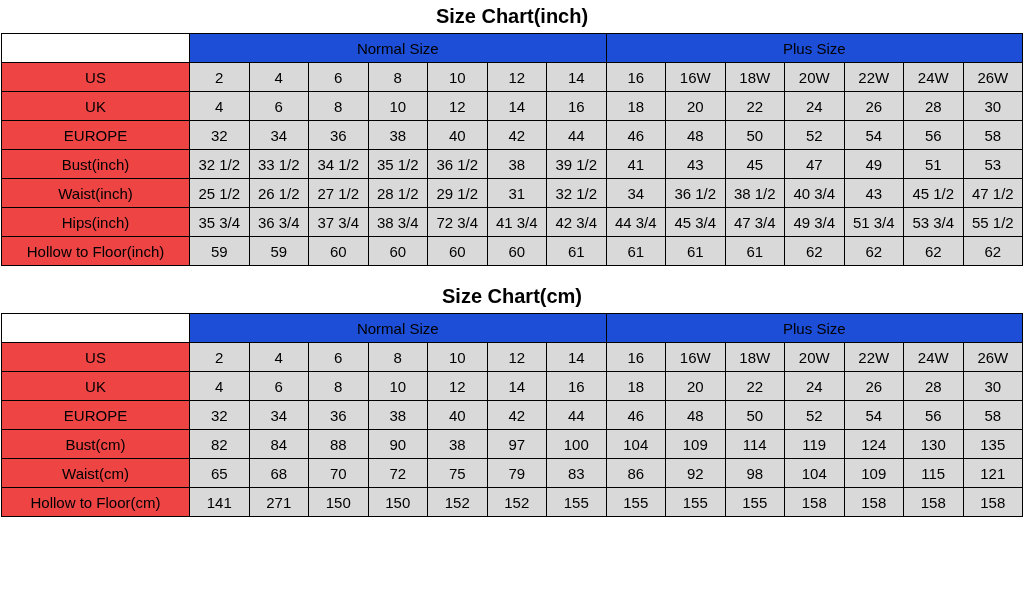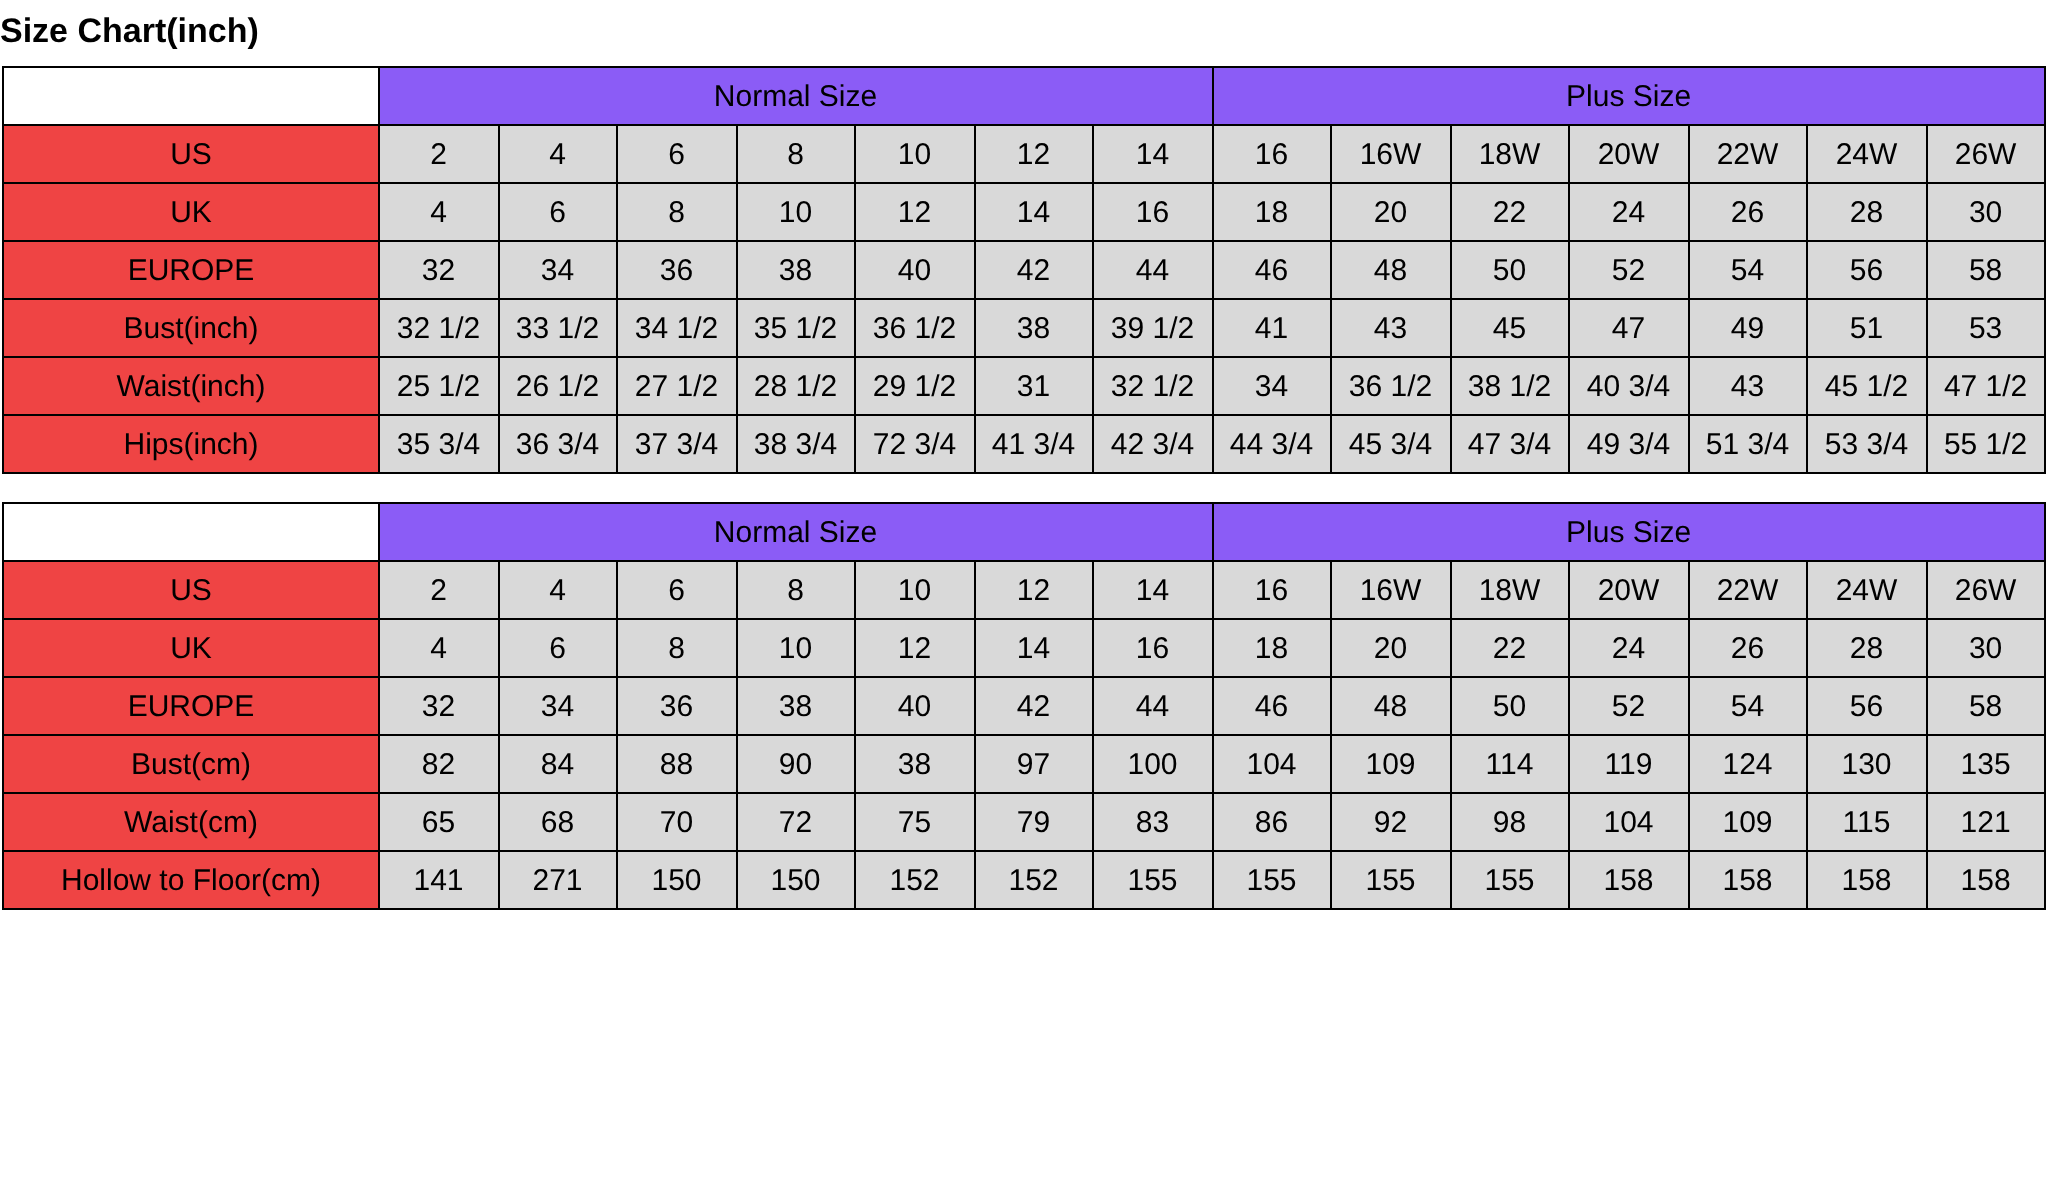--- a/index.html
+++ b/index.html
@@ -11,22 +11,23 @@
     width: 1024px;
     height: 600px;
     font-family: "Liberation Sans", sans-serif;
     color: #000000;
     overflow: hidden;
   }
   .chart-block {
     width: 1024px;
   }
   .chart-title {
+    text-align: center;
     font-weight: bold;
-    font-size: 17px;
+    font-size: 20px;
     line-height: 30px;
     padding: 1px 0 2px 0;
     letter-spacing: 0px;
   }
   table.size-table {
     border-collapse: collapse;
     width: 1022px;
     margin: 0 1px 0 1px;
     table-layout: fixed;
   }
@@ -43,21 +44,21 @@
     background: #ef4444;
     width: 188px;
     font-size: 15px;
   }
   td.corner {
     background: #ffffff;
     border-left: 1px solid #000000;
     border-top: 1px solid #000000;
   }
   td.group {
-    background: #8b5cf6;
+    background: #1d4ed8;
     font-size: 19px;
     height: 32px;
   }
   td.shaded {
     background: #d9d9d9;
   }
   .spacer {
     height: 14px;
   }
   
@@ -189,25 +190,43 @@
             <td class="shaded">41 3/4</td>
             <td class="shaded">42 3/4</td>
             <td class="shaded">44 3/4</td>
             <td class="shaded">45 3/4</td>
             <td class="shaded">47 3/4</td>
             <td class="shaded">49 3/4</td>
             <td class="shaded">51 3/4</td>
             <td class="shaded">53 3/4</td>
             <td class="shaded">55 1/2</td>
           </tr>
+          <tr>
+            <td class="rowhead">Hollow to Floor(inch)</td>
+            <td class="shaded">59</td>
+            <td class="shaded">59</td>
+            <td class="shaded">60</td>
+            <td class="shaded">60</td>
+            <td class="shaded">60</td>
+            <td class="shaded">60</td>
+            <td class="shaded">61</td>
+            <td class="shaded">61</td>
+            <td class="shaded">61</td>
+            <td class="shaded">61</td>
+            <td class="shaded">62</td>
+            <td class="shaded">62</td>
+            <td class="shaded">62</td>
+            <td class="shaded">62</td>
+          </tr>
         </tbody>
       </table>
     </div>
     <div class="spacer"></div>
     <div class="chart-block">
+      <div class="chart-title">Size Chart(cm)</div>
       <table class="size-table">
         <colgroup>
           <col class="c-head">
           <col class="c-data">
           <col class="c-data">
           <col class="c-data">
           <col class="c-data">
           <col class="c-data">
           <col class="c-data">
           <col class="c-data">

